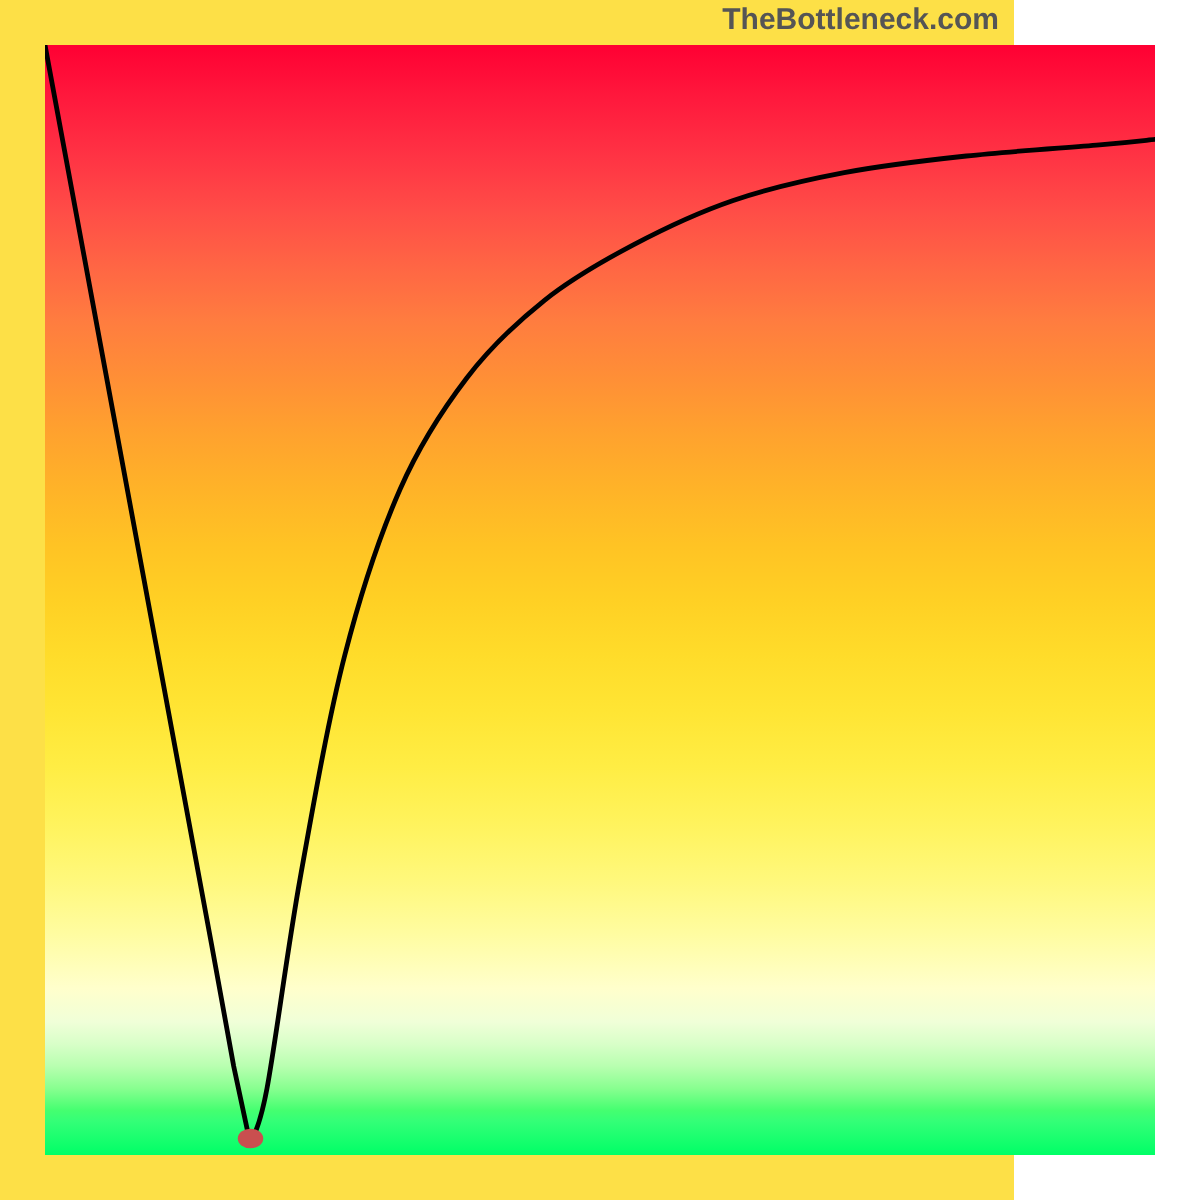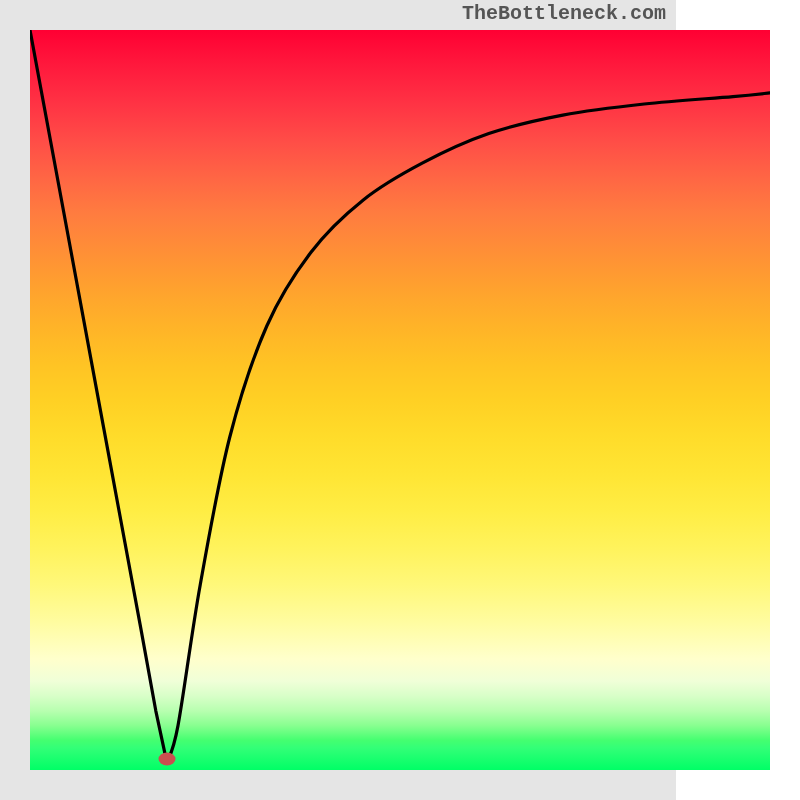--- a/index.html
+++ b/index.html
@@ -1,22 +1,21 @@
 <!DOCTYPE html>
 <html><head>
 <meta charset="utf-8">
 <style>
   * { margin: 0; padding: 0; box-sizing: border-box; }
   body { width: 800px; height: 800px; overflow: hidden; font-family: Arial, sans-serif; }
   .container {
     width: 676px;
     height: 800px;
-    background: #e5e5e5;
+    background: #fde047;
     position: relative;
-    font-family: Liberation Mono, monospace;
   }
   .attribution {
     position: absolute;
     top: 2px;
     right: 10px;
     color: #555;
     font-size: 20px;
     font-weight: bold;
     z-index: 10;
   }

